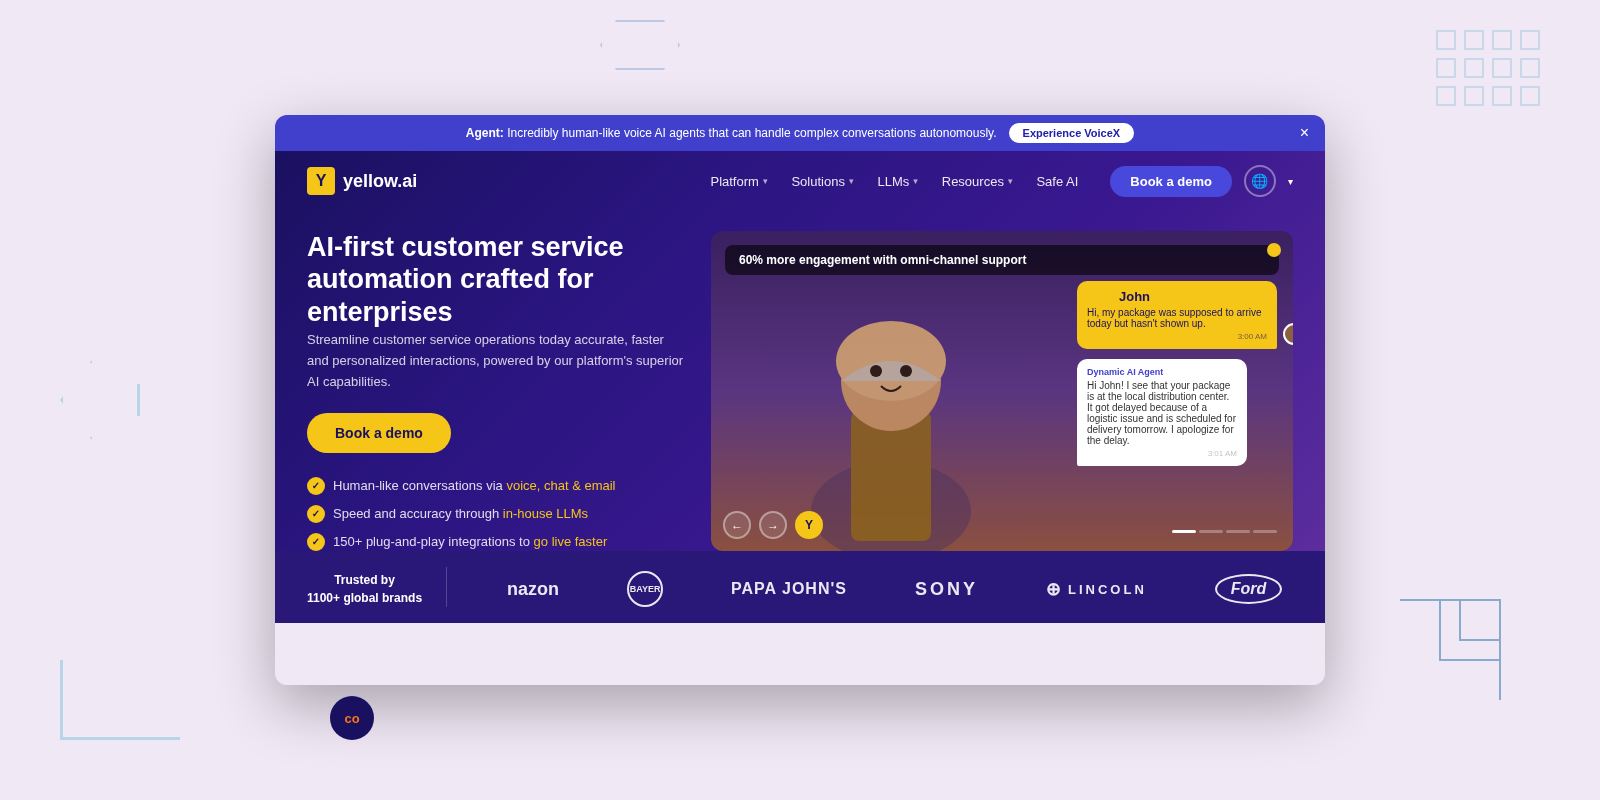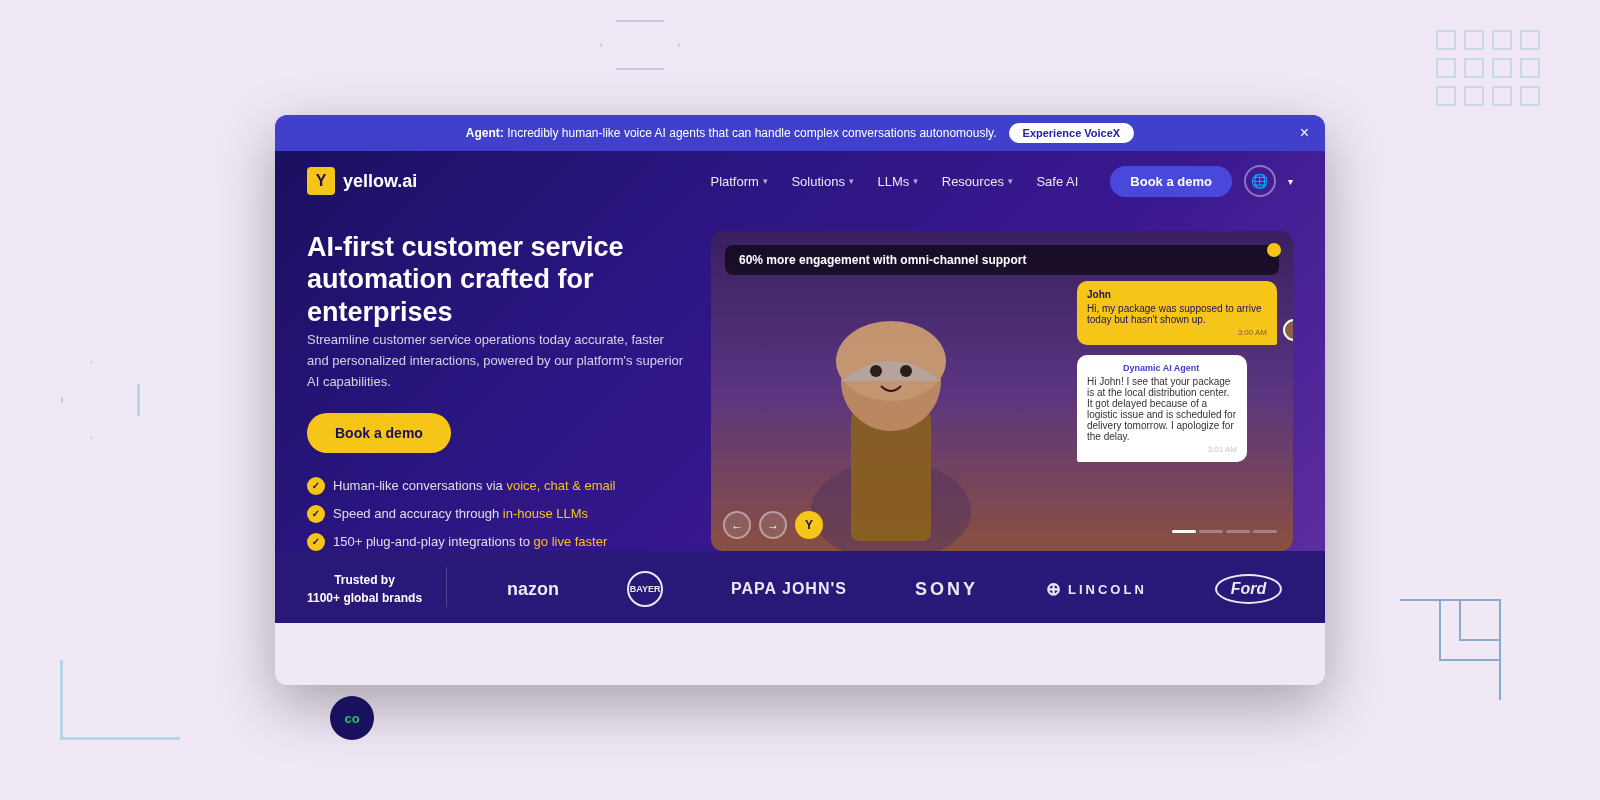--- a/index.html
+++ b/index.html
@@ -305,22 +305,23 @@
     .chat-bubble-user {
       background: #f5c518;
       border-radius: 10px 10px 2px 10px;
       padding: 8px 10px;
       font-size: 10px;
       color: #1a1060;
       position: relative;
     }
     .chat-bubble-user-name {
       font-weight: 700;
-      font-size: 10px;
+      font-size: 13px;
       margin-bottom: 3px;
+      margin-left: 32px;
     }
     .chat-bubble-time {
       font-size: 8px;
       opacity: 0.6;
       text-align: right;
       margin-top: 3px;
     }
     .user-avatar {
       position: absolute;
       right: -28px;
@@ -337,21 +338,20 @@
       padding: 8px 10px;
       font-size: 10px;
       color: #333;
       margin-right: 30px;
     }
     .chat-bubble-agent-name {
       font-weight: 700;
       font-size: 9px;
       color: #4040cc;
       margin-bottom: 3px;
-      margin-left: 36px;
     }
     .chat-controls {
       position: absolute;
       bottom: 12px;
       left: 12px;
       display: flex;
       gap: 8px;
       align-items: center;
     }
     .chat-nav-btn {
@@ -472,21 +472,21 @@
     .cohere-btn {
       position: fixed;
       bottom: 60px;
       left: 50%;
       transform: translateX(-470px);
       width: 44px;
       height: 44px;
       border-radius: 50%;
       background: #1a1060;
       border: none;
-      color: #22c55e;
+      color: #f97316;
       font-size: 13px;
       cursor: pointer;
       display: flex;
       align-items: center;
       justify-content: center;
       z-index: 20;
       font-weight: 700;
     }
   </style>
 </head>

